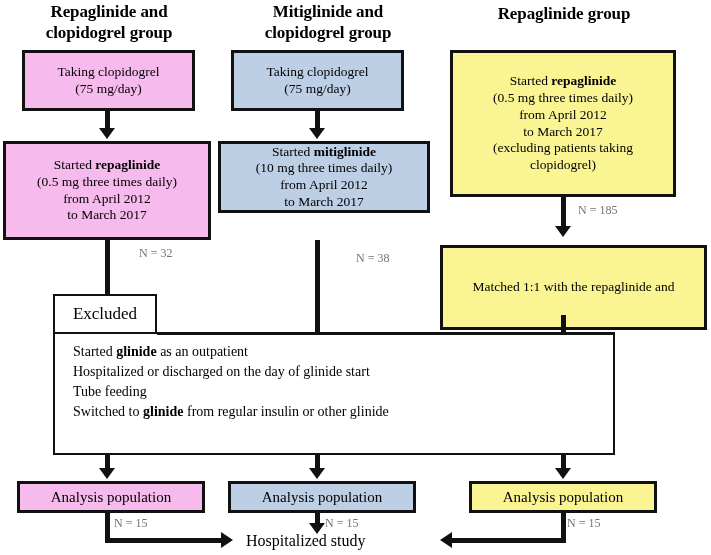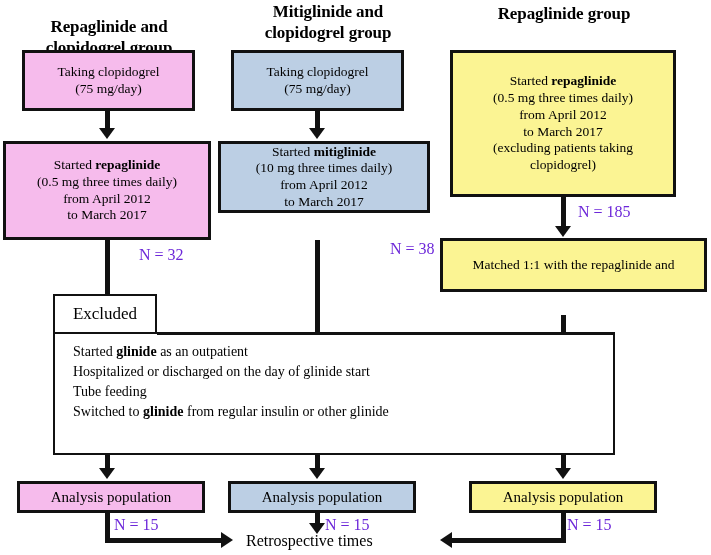--- a/index.html
+++ b/index.html
@@ -101,37 +101,37 @@
     position: absolute;
     width: 0; height: 0;
     border-top: 8px solid transparent;
     border-bottom: 8px solid transparent;
     border-right: 12px solid #111111;
   }
 
   
   .nlabel {
     position: absolute;
-    font-size: 16px;
-    color: #6d28d9;
+    font-size: 12px;
+    color: #737373;
     white-space: nowrap;
   }
   .final-label {
     position: absolute;
     font-size: 16px;
     color: #000;
     white-space: nowrap;
   }
 </style>
 </head>
 <body>
 
 <div id="page">
 
-  <div class="col-head" style="left:14px; top:17px; width:190px;">
+  <div class="col-head" style="left:14px; top:2px; width:190px;">
     <div>Repaglinide and</div>
     <div>clopidogrel group</div>
   </div>
 
   <div class="col-head" style="left:228px; top:2px; width:200px;">
     <div>Mitiglinide and</div>
     <div>clopidogrel group</div>
   </div>
 
   <div class="col-head" style="left:450px; top:4px; width:228px;">
@@ -190,28 +190,28 @@
     <div class="inner">
       <div>
         <span>Started </span><b>mitiglinide</b>
       </div>
       <div>(10 mg three times daily)</div>
       <div>from April 2012</div>
       <div>to March 2017</div>
     </div>
   </div>
 
-  <div class="box yellow" style="left:440px; top:238px; width:267px; height:54px;font-family:Liberation Serif, serif;">
+  <div class="box yellow" style="left:440px; top:245px; width:267px; height:85px;font-family:Liberation Serif, serif;">
     <div class="inner">
       <div>Matched 1:1 with the repaglinide and</div>
     </div>
   </div>
 
   <div class="nlabel" style="left:139px; top:246px;">N = 32</div>
-  <div class="nlabel" style="left:356px; top:240px;margin-left:34px;">N = 38</div>
+  <div class="nlabel" style="left:356px; top:251px;">N = 38</div>
 
   <div class="vline" style="left:105px; top:240px; width:5px; height:55px;"></div>
 
   <div class="vline" style="left:105px; top:455px; width:5px; height:14px;"></div>
   <div class="arrow-down" style="left:99px; top:468px;"></div>
 
   <div class="vline" style="left:315px; top:240px; width:5px; height:115px;"></div>
   <div class="vline" style="left:315px; top:455px; width:5px; height:14px;"></div>
   <div class="arrow-down" style="left:309px; top:468px;"></div>
 
@@ -260,15 +260,15 @@
   <div class="hline" style="left:105px; top:538px; width:118px; height:5px;"></div>
   <div class="arrow-right" style="left:221px; top:532px;"></div>
 
   <div class="vline" style="left:315px; top:513px; width:5px; height:12px;"></div>
   <div class="arrow-down" style="left:309px; top:523px;"></div>
 
   <div class="vline" style="left:561px; top:513px; width:5px; height:28px;"></div>
   <div class="hline" style="left:452px; top:538px; width:114px; height:5px;"></div>
   <div class="arrow-left" style="left:440px; top:532px;"></div>
 
-  <div class="final-label" style="left:246px; top:532px;">Retrospective times</div>
+  <div class="final-label" style="left:246px; top:532px;">Hospitalized study</div>
 
 </div>
 
 </body></html>

